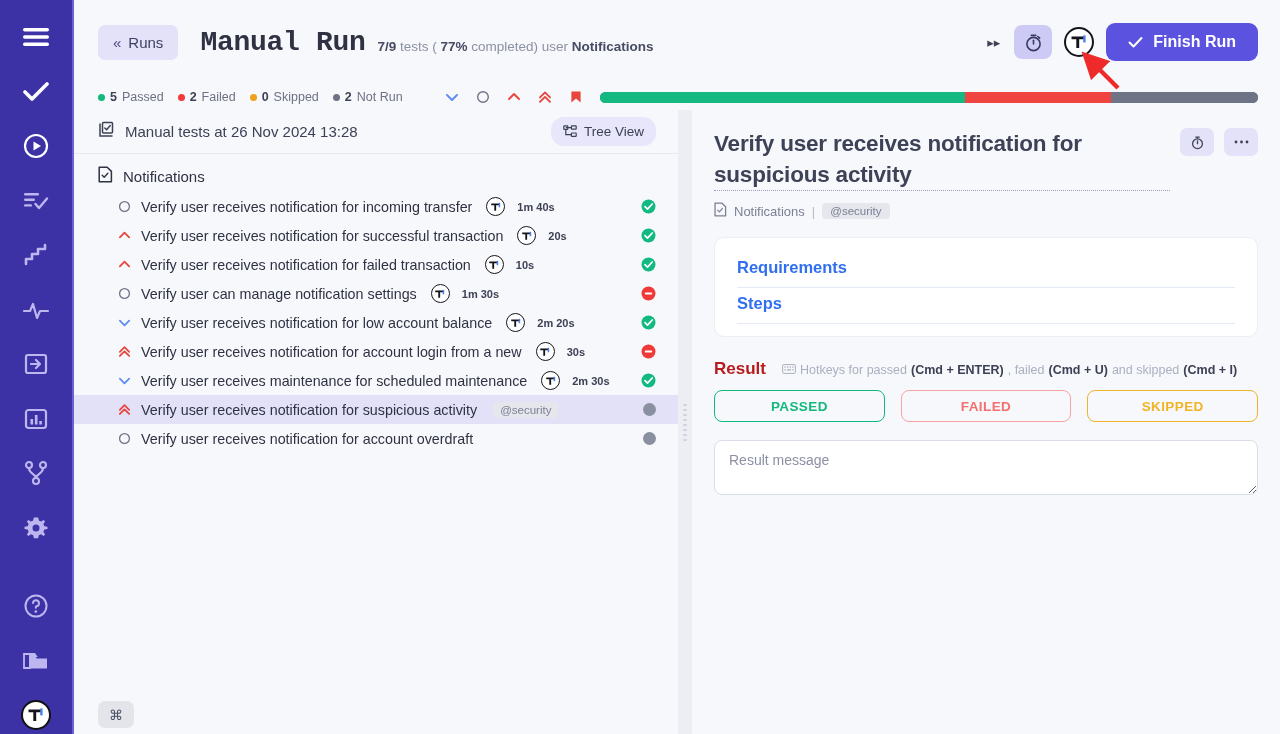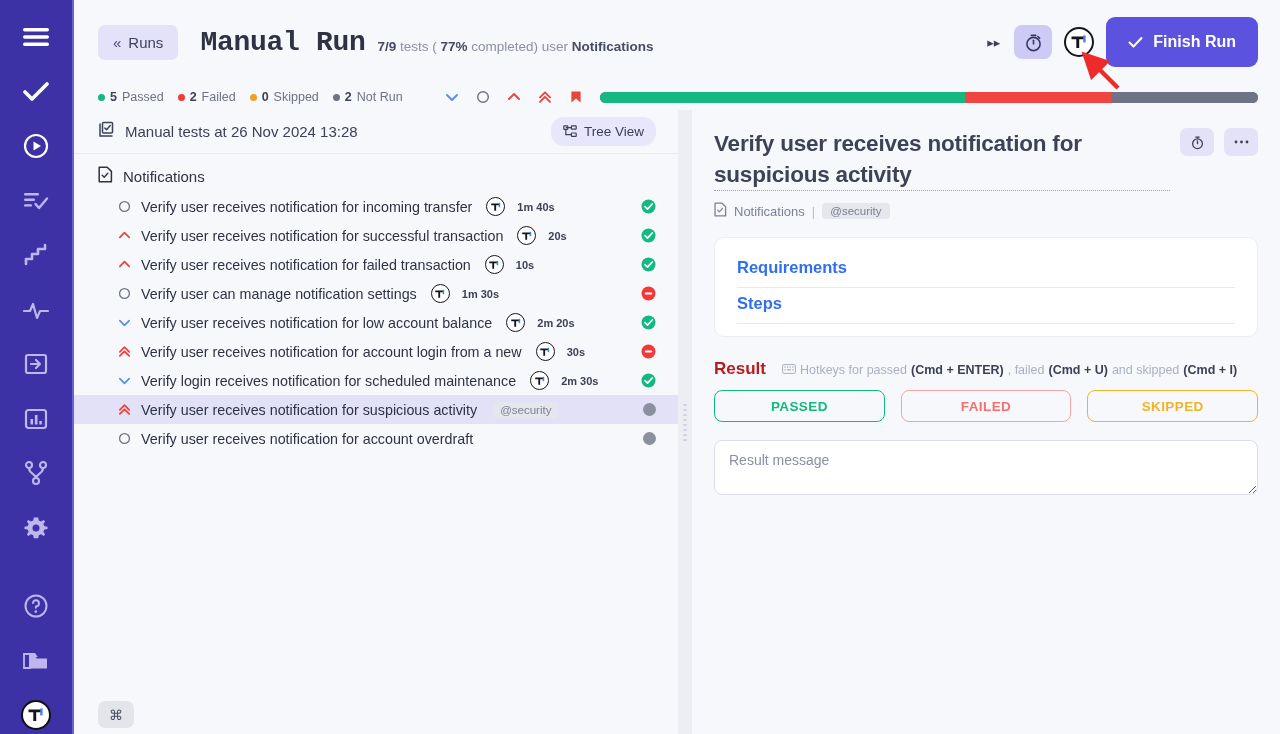--- a/index.html
+++ b/index.html
@@ -68,21 +68,21 @@
     color: #3a3a66; cursor: pointer;
   }
   .avatar-logo {
     width: 30px; height: 30px; border-radius: 50%;
     background: #ffffff; border: 2.4px solid #15151c;
     display: flex; align-items: center; justify-content: center;
     cursor: pointer; position: relative; overflow: hidden;
   }
   #finish-run {
     background: #5b52e0; color: #fff; border: none;
-    border-radius: 9px; height: 50px; padding: 0 22px;
+    border-radius: 9px; height: 38px; padding: 0 22px;
     font-size: 16px; font-weight: bold; font-family: inherit;
     display: flex; align-items: center; gap: 10px; cursor: pointer;
   }
 
   
   #statusbar {
     height: 26px; flex: 0 0 26px;
     display: flex; align-items: center; padding: 0 22px 0 24px;
   }
   #counts { display: flex; align-items: center; gap: 14px; font-size: 12.5px; color: #6d7284; }
@@ -594,21 +594,21 @@
                 <rect x="3.8" y="6.6" width="7.4" height="1.9" rx="0.9" fill="#fff"></rect>
               </svg>
             </span>
           </div>
           <div class="test-row">
             <span class="t-prio">
               <svg width="13" height="13" viewBox="0 0 14 14">
                 <path d="M2 5 L7 10 L12 5" stroke="#5b8cf0" stroke-width="1.9" fill="none" stroke-linecap="round" stroke-linejoin="round"></path>
               </svg>
             </span>
-            <span class="t-title">Verify login receives notification for scheduled maintenance</span>
+            <span class="t-title">Verify user receives maintenance for scheduled maintenance</span>
             <span class="t-avatar">
               <svg width="14" height="14" viewBox="0 0 22 22">
                 <path d="M3.5 5.5 L16 5.5 L16 8.2 L11.2 8.2 L11.2 17 L8.3 17 L8.3 8.2 L3.5 8.2 Z" fill="#14141c"></path>
                 <rect x="15.2" y="4.4" width="2.4" height="7" fill="#4a7fe8"></rect>
               </svg>
             </span>
             <span class="t-dur">2m 30s</span>
             <span class="t-status">
               <svg width="15" height="15" viewBox="0 0 15 15">
                 <circle cx="7.5" cy="7.5" r="7" fill="#12b981"></circle>

